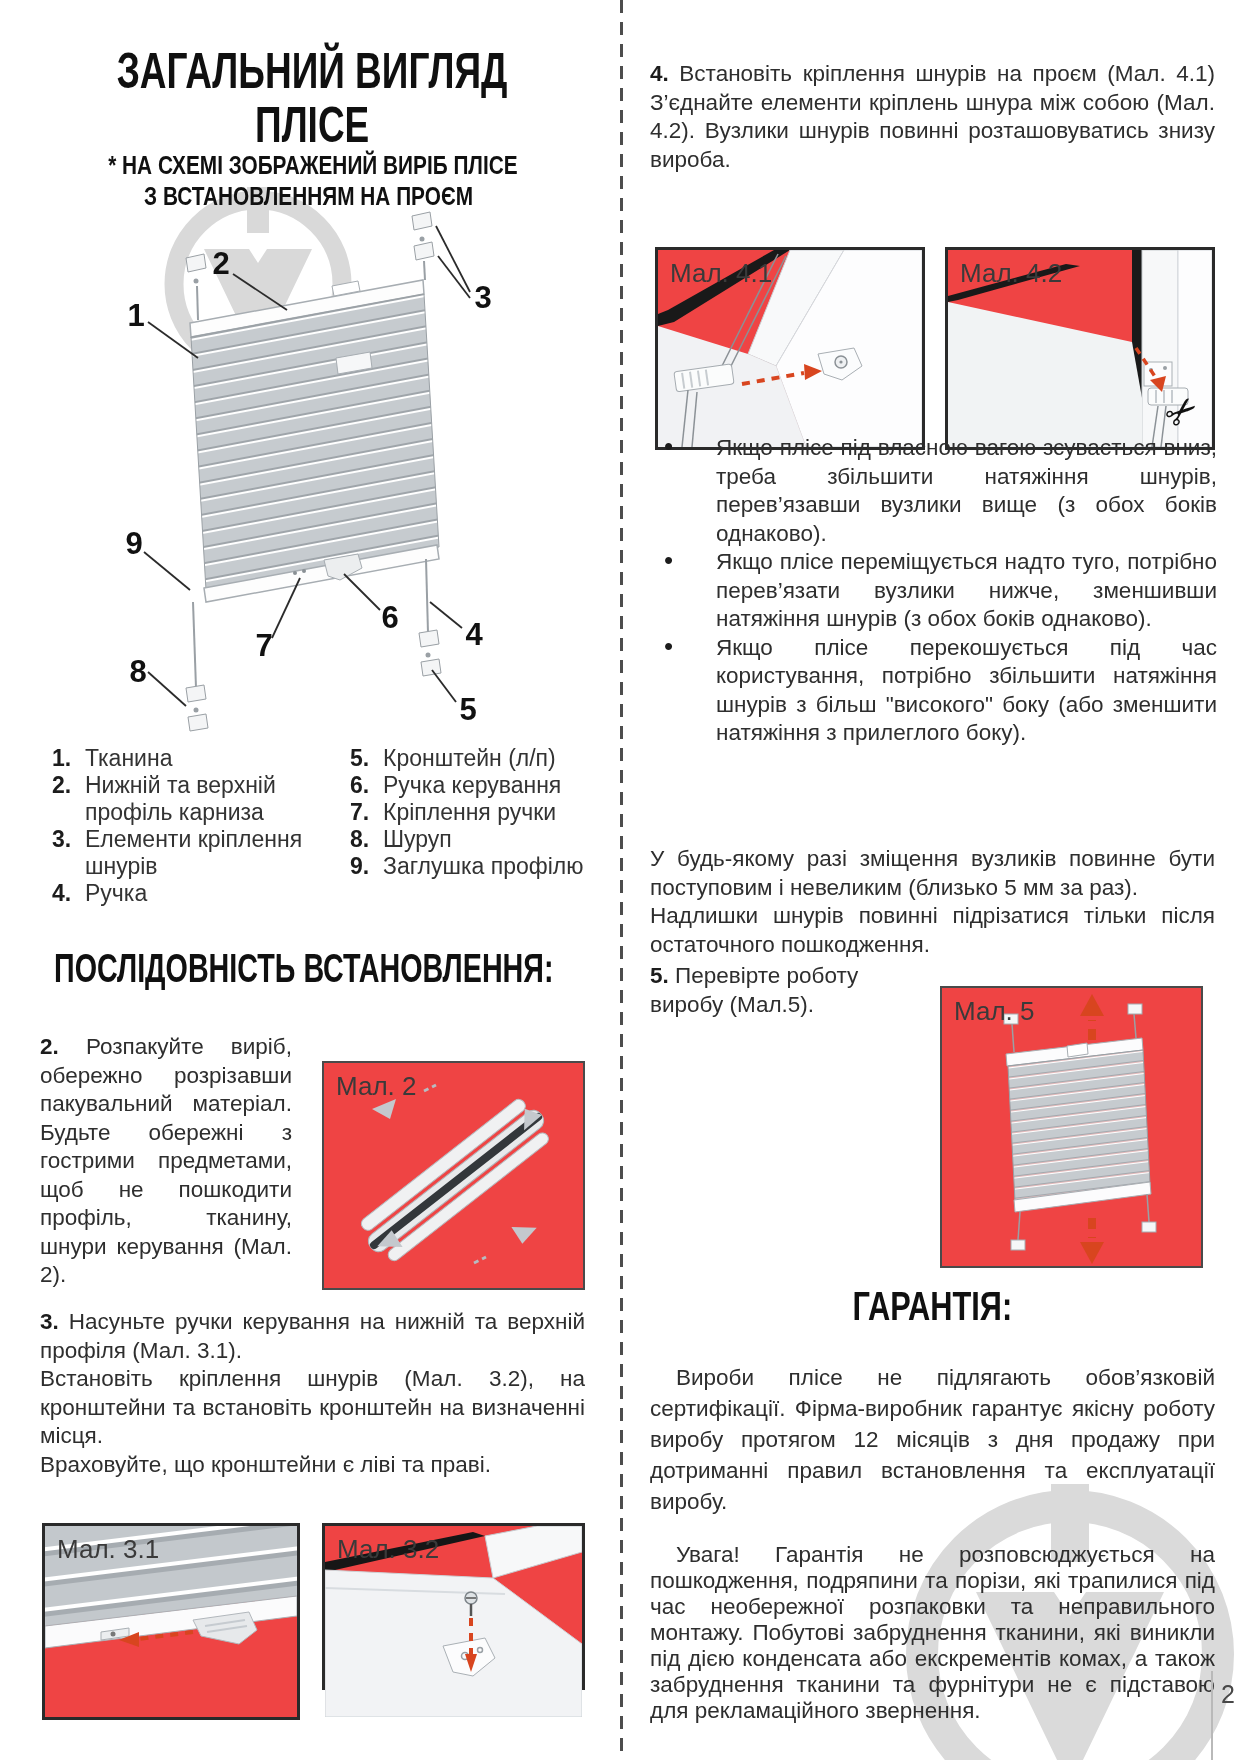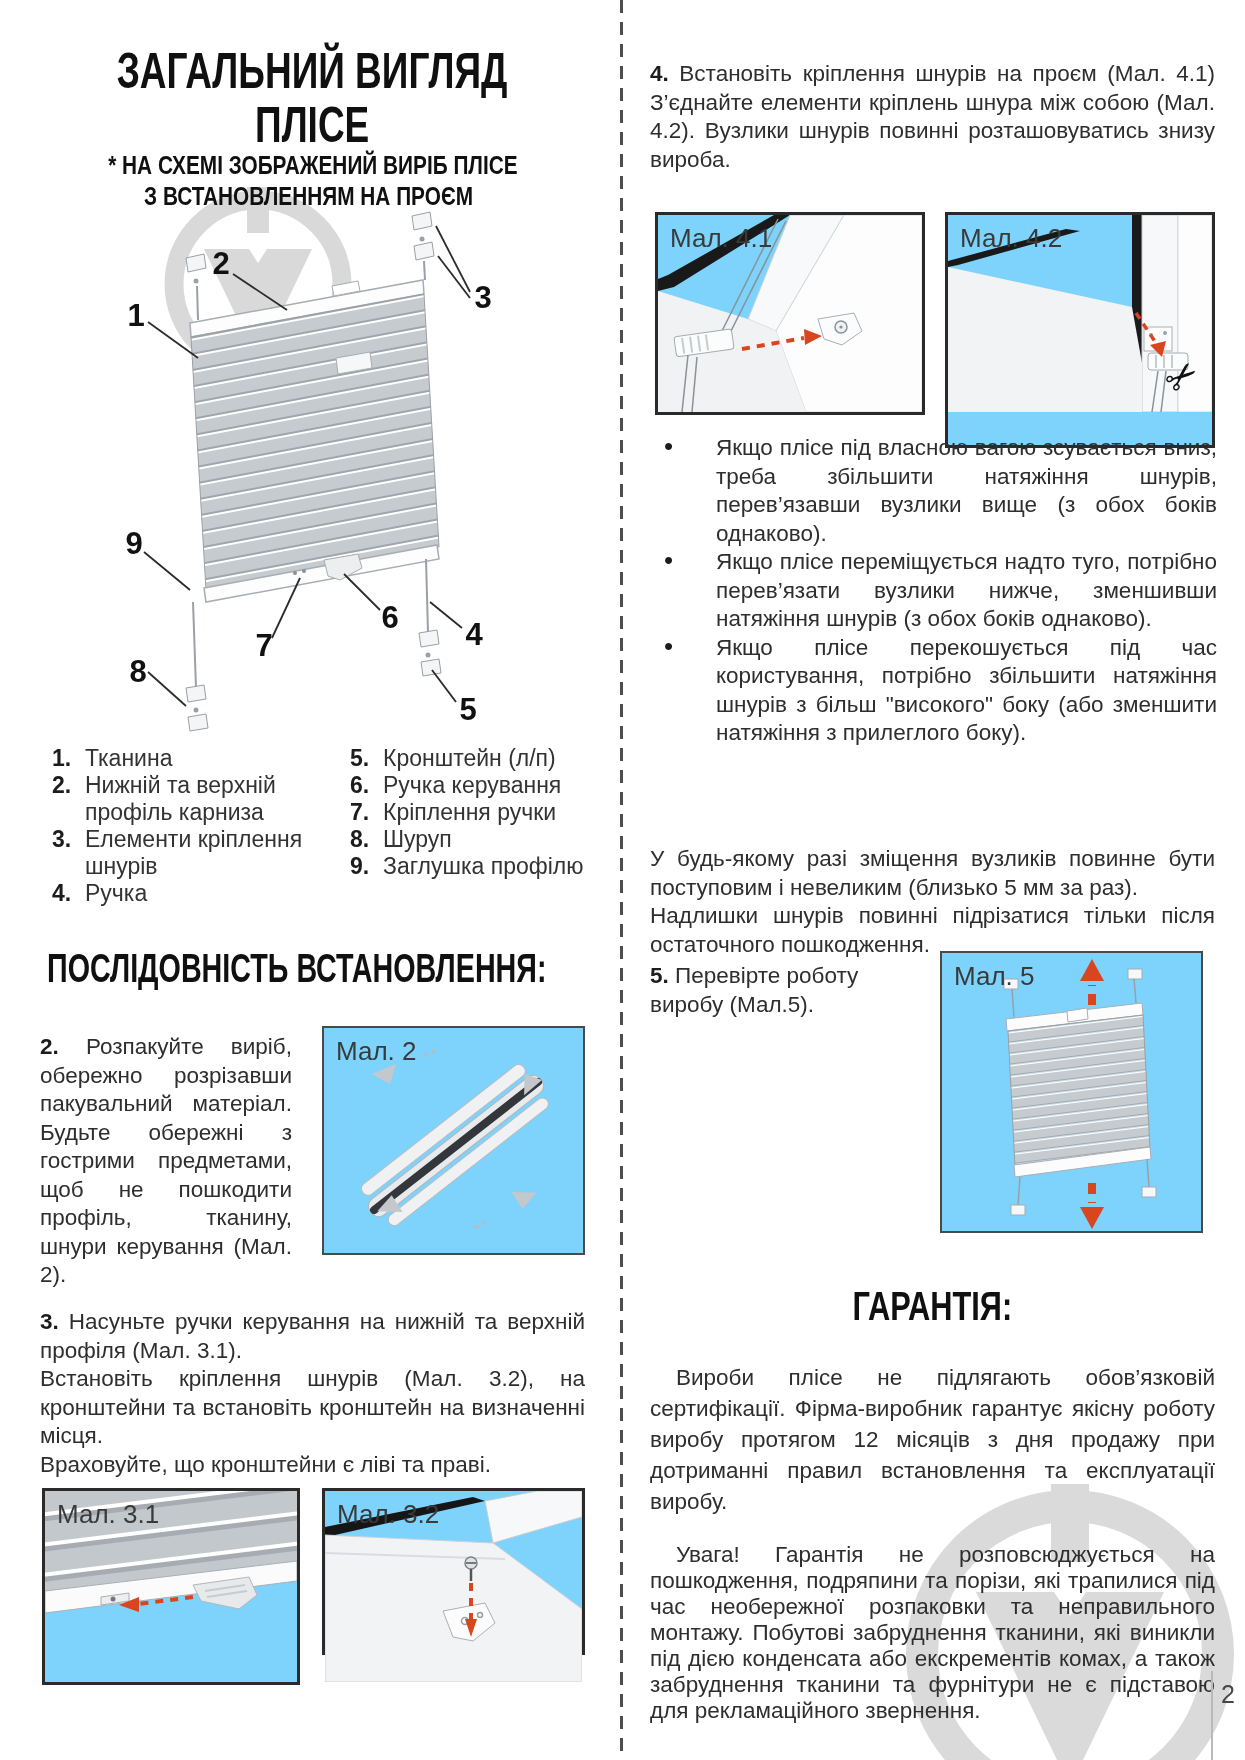--- a/index.html
+++ b/index.html
@@ -14,21 +14,21 @@
           transform:scaleX(0.74);transform-origin:center;letter-spacing:0px;}
   .title-line{font-size:50px;line-height:54px;}
   .sub-line{font-size:26px;line-height:31px;}
   .sec-line{font-size:41px;line-height:46px;}
   .body-t{font-size:22.5px;line-height:28.5px;text-align:justify;}
   .body-t p{margin:0;}
   .num-b{font-weight:700;color:#1c1c1c;}
   .legend{font-size:23px;line-height:27px;color:#333;}
   .legend .li{display:flex;margin-bottom:0;}
   .legend .n{font-weight:700;width:33px;flex:none;color:#1c1c1c;}
-  .figbox{position:absolute;background:#7dd3fc;box-sizing:border-box;}
+  .figbox{position:absolute;background:#ef4444;box-sizing:border-box;margin-top:35px;}
   .figlabel{position:absolute;left:12px;top:8px;font-size:26px;color:#3a3a3a;z-index:2;}
   .divider{position:absolute;left:620px;top:0;width:3px;height:1760px;
            background:repeating-linear-gradient(to bottom,#4d4d4d 0 13px,transparent 13px 22px);}
   ul.bul{margin:2px;padding:0;list-style:none;}
   ul.bul li{position:relative;padding-left:64px;margin:0;text-align:justify;}
   ul.bul li::before{content:"•";position:absolute;left:12px;top:-2px;font-size:26px;color:#1c1c1c;}
   .indent{text-indent:26px;}
   .foot-line{position:absolute;left:1211px;top:1671px;width:2px;height:89px;background:#b9b9b9;}
   .pagenum{position:absolute;left:1221px;top:1680px;font-size:25px;color:#474747;}
   svg text.callout{font-family:"Liberation Sans",sans-serif;font-weight:700;font-size:31px;fill:#111;}
@@ -162,21 +162,21 @@
       <div class="li">
           <span class="n">8.</span>
           <span>Шуруп</span>
         </div>
       <div class="li">
           <span class="n">9.</span>
           <span>Заглушка профілю</span>
         </div>
     </div>
 
-    <div class="abs hwrap" style="left:24px;top:945px;width:545px;">
+    <div class="abs hwrap" style="left:31px;top:945px;width:545px;">
       <span class="h-cond sec-line" style="transform:scaleX(0.7);">ПОСЛІДОВНІСТЬ ВСТАНОВЛЕННЯ:</span>
     </div>
 
     <div class="abs body-t" style="left:40px;top:1033px;width:252px;">
       <p><b class="num-b">2.</b><span>  Розпакуйте виріб, обережно розрізавши пакувальний матеріал. Будьте обережні з гострими предметами, щоб не пошкодити профіль, тканину, шнури керування (Мал. 2).</span></p>
     </div>
     <div class="figbox" style="left:322px;top:1026px;width:263px;height:229px;border:2px solid #4a4a4a;">
       <span class="figlabel">Мал. 2</span>
       <svg width="259" height="225" viewBox="0 0 259 225">
         <g transform="translate(132,118) rotate(-38)">
@@ -269,21 +269,21 @@
         <polygon points="160,104 196,98 204,116 184,130 166,124" fill="#fbfcfd" stroke="#a9afb4"></polygon>
         <circle cx="183" cy="112" r="6" fill="#eef0f2" stroke="#8b9196" stroke-width="1.5"></circle>
         <circle cx="183" cy="112" r="1.6" fill="#8b9196"></circle>
         <g>
           <line x1="84" y1="134" x2="146" y2="123" stroke="#d8451f" stroke-width="4" stroke-dasharray="8 7"></line>
           <polygon points="146,114 164,121 147,130" fill="#d8451f"></polygon>
         </g>
       </svg>
     </div>
 
-    <div class="figbox" style="left:945px;top:212px;width:270px;height:236px;border:3px solid #2a2a2a;">
+    <div class="figbox" style="left:945px;top:212px;width:270px;height:203px;border:3px solid #2a2a2a;">
       <span class="figlabel">Мал. 4.2</span>
       <svg width="264" height="197" viewBox="0 0 264 197">
         <polygon points="0,46 118,14 132,16 10,50 0,52" fill="#191919"></polygon>
         <polygon points="184,0 194,0 194,148 184,140" fill="#1a1a1a"></polygon>
         <polygon points="194,0 230,0 230,197 194,197" fill="#f7f8f9" stroke="#c7ccd0"></polygon>
         <polygon points="230,0 264,0 264,197 230,197" fill="#fdfdfe" stroke="#d4d8dc"></polygon>
         <polygon points="0,52 184,92 194,148 194,197 0,197" fill="#f1f3f4"></polygon>
         <rect x="196" y="112" width="28" height="24" fill="#fcfcfd" stroke="#a9afb4"></rect>
         <circle cx="203" cy="120" r="2" fill="#9aa0a5"></circle>
         <circle cx="217" cy="118" r="2" fill="#9aa0a5"></circle>

